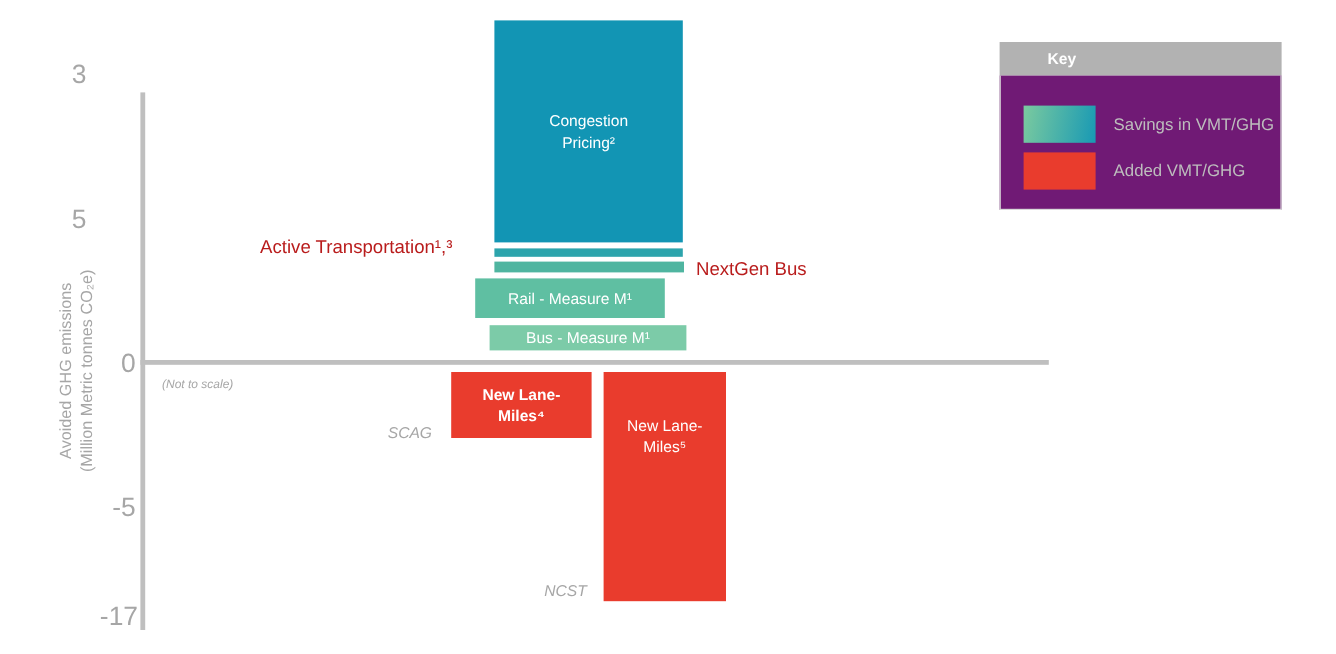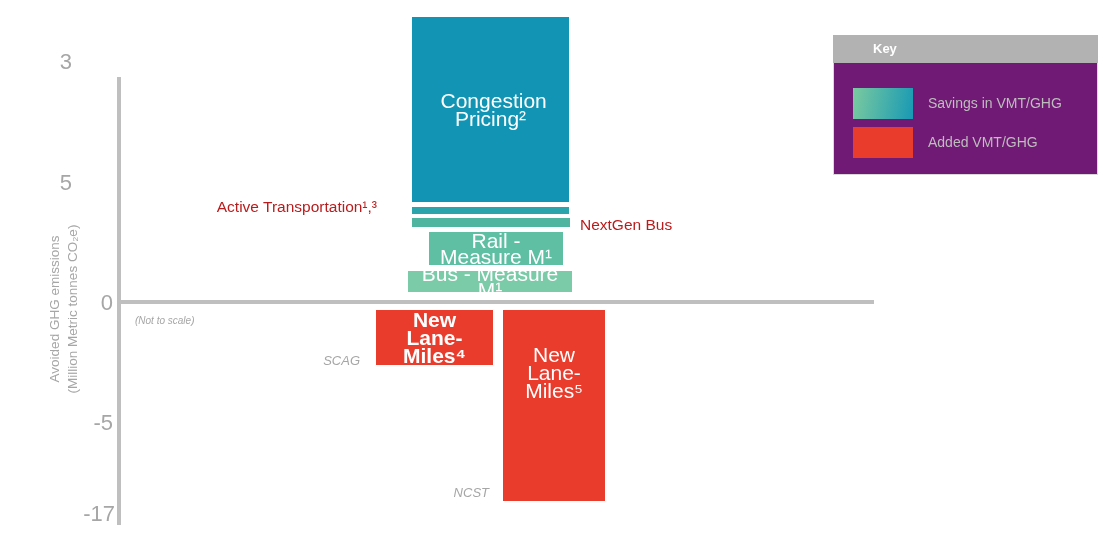--- a/index.html
+++ b/index.html
@@ -27,44 +27,44 @@
   
   .tick{width:50px;text-align:right;color:#A6A6A6;font-size:22px;line-height:22px;}
   .tick-10{left:22px;top:51px;}
   .tick-5{left:22px;top:172px;}
   .tick-0{left:63px;top:292px;}
   .tick-m5{left:63px;top:412px;}
   .tick-m10{left:65px;top:503px;}
 
   
   .bar{display:flex;align-items:center;justify-content:center;}
-  .bar-label{color:#ffffff;font-size:21px;line-height:18px;text-align:center;}
+  .bar-label{color:#ffffff;font-size:13px;line-height:18px;text-align:center;}
   .bar-congestion{left:412px;top:17px;width:157px;height:185px;}
   .bar-congestion .bar-label{width:100px;}
   .stripe-active{left:412px;top:207px;width:157px;height:7px;}
   .stripe-nextgen{left:412px;top:218px;width:158px;height:9px;}
-  .bar-rail{left:429px;top:232px;width:134px;height:33px;}
+  .bar-rail{left:396px;top:232px;width:158px;height:33px;}
   .bar-bus{left:408px;top:271px;width:164px;height:21px;}
   .bar-bus .bar-label,.bar-rail .bar-label{line-height:16px;}
   .bar-red-scag{left:376px;top:310px;width:117px;height:55px;}
   .bar-red-scag .bar-label{width:90px;font-weight:bold;}
   .bar-red-ncst{left:503px;top:310px;width:102px;height:191px;align-items:flex-start;}
   .bar-red-ncst .bar-label{width:85px;padding-top:36px;}
 
   
   .gray-label{color:#b91c1c;font-size:15.5px;line-height:17px;}
   .lbl-active{left:177px;top:198px;width:200px;text-align:right;}
   .lbl-nextgen{left:580px;top:216px;width:140px;text-align:left;}
   .italic-label{color:#A6A6A6;font-style:italic;font-size:13px;line-height:15px;}
   .lbl-scag{left:300px;top:353px;width:60px;text-align:right;}
   .lbl-ncst{left:429px;top:485px;width:60px;text-align:right;}
   .lbl-notscale{left:135px;top:313px;font-size:10px;}
 
   
-  .key-box{left:833px;top:35px;width:265px;height:140px;}
+  .key-box{left:833px;top:35px;width:235px;height:140px;}
   .key-header{
     position:absolute;left:0;top:0;width:100%;height:28px;
     background:#B2B2B2;color:#ffffff;font-size:13px;font-weight:600;
     line-height:28px;padding-left:40px;box-sizing:border-box;
   }
   .key-body{
     position:absolute;left:0;top:28px;width:100%;height:112px;
     background:#701a75;border:1px solid #D9D9D9;border-top:none;
     box-sizing:border-box;
   }

